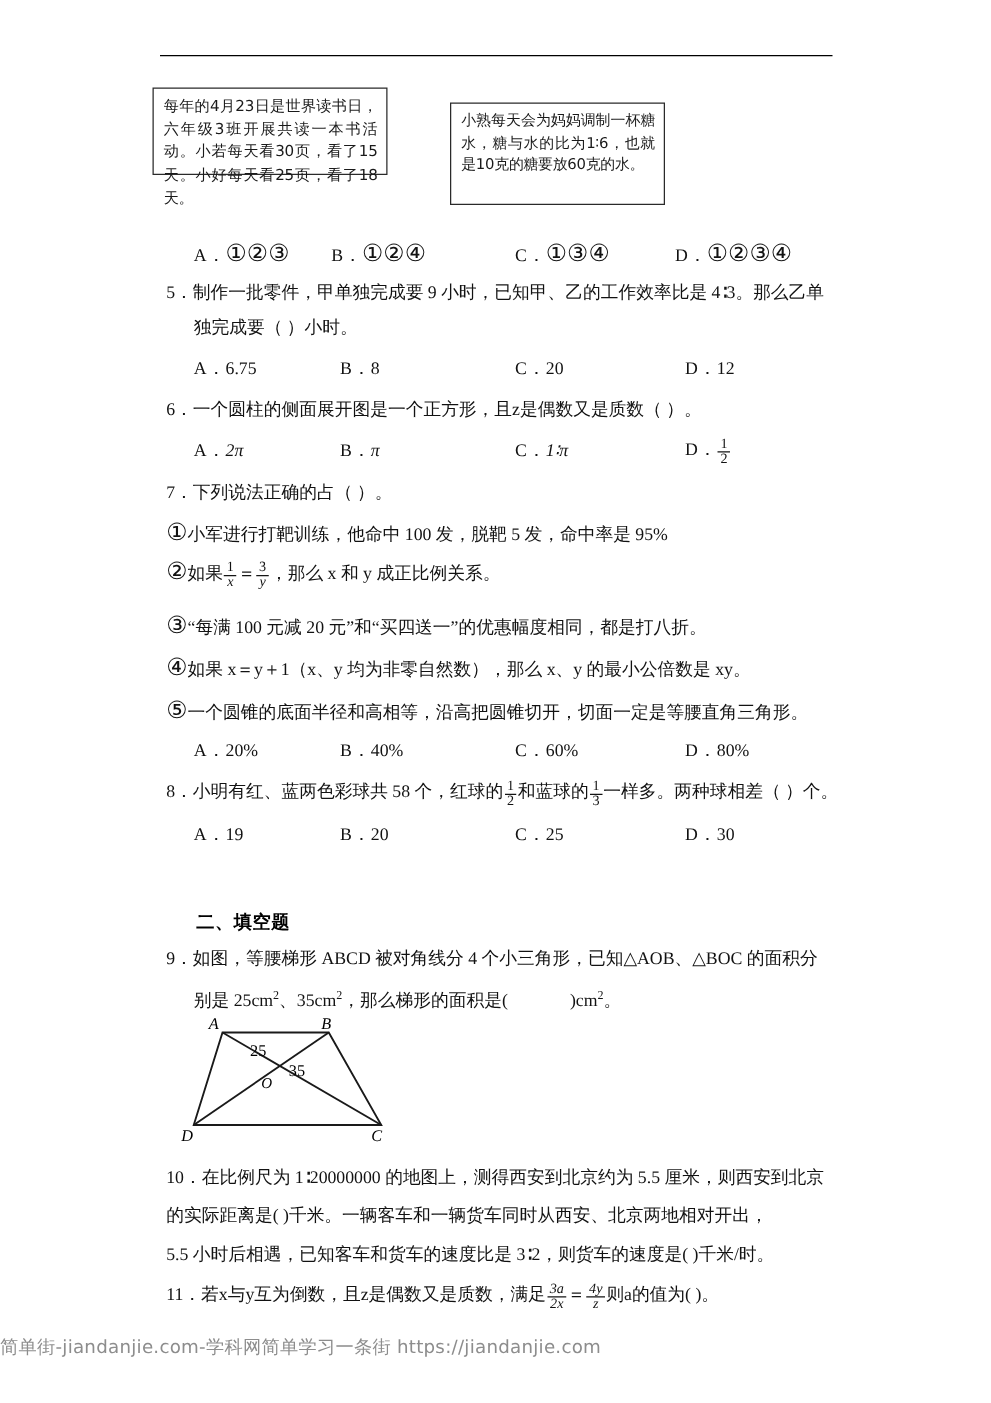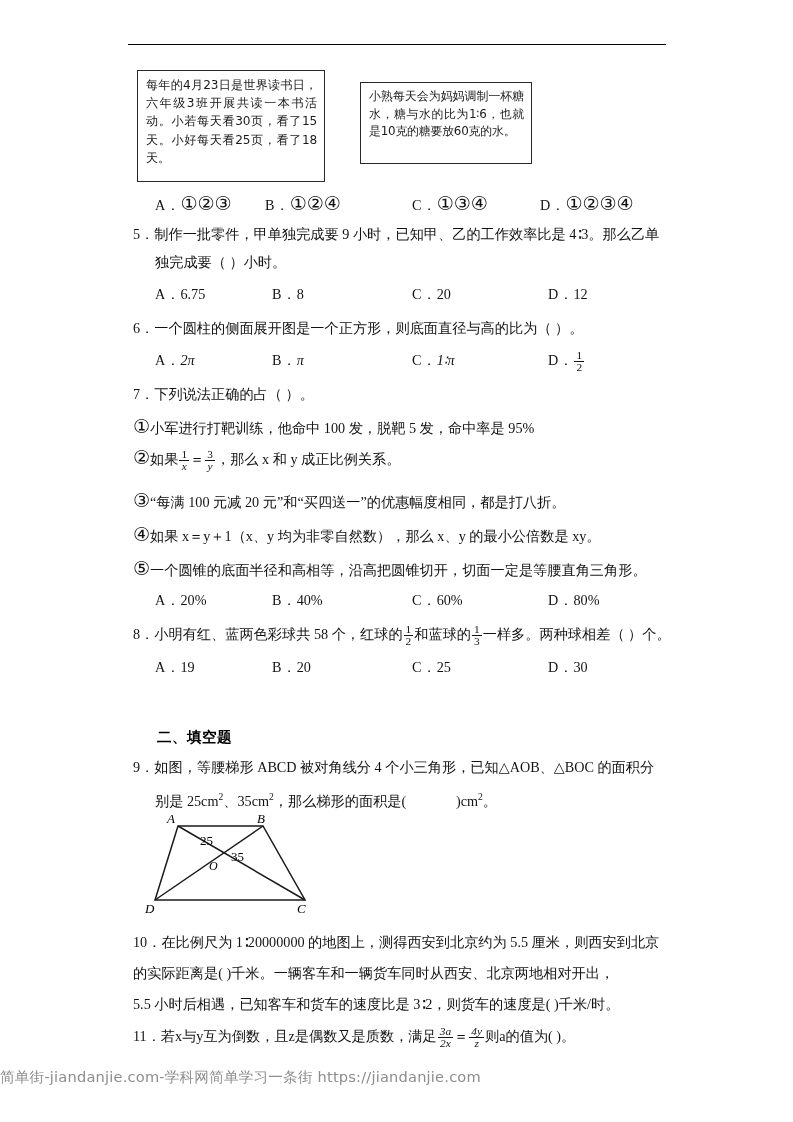--- a/index.html
+++ b/index.html
@@ -35,24 +35,24 @@
     box-sizing: border-box;
     padding: 5px 7px 4px 8px;
     font-family: "DejaVu Sans", "Liberation Sans", sans-serif;
     font-size: 12.1px;
     line-height: 18.2px;
     letter-spacing: -0.2px;
     color: #1a1a1a;
     text-align: justify;
   }
   #stim-box-1 {
-    left: 137px;
+    left: 122px;
     top: 70px;
     width: 188px;
-    height: 112px;
+    height: 70px;
   }
   #stim-box-2 {
     left: 360px;
     top: 82px;
     width: 172px;
     height: 82px;
     font-size: 11.9px;
     line-height: 17.6px;
   }
   .qline {
@@ -167,21 +167,21 @@
     <span class="lab">B．</span><span>8</span>
   </div>
   <div class="opt" style="left:412px; top:285px;">
     <span class="lab">C．</span><span>20</span>
   </div>
   <div class="opt" style="left:548px; top:285px;">
     <span class="lab">D．</span><span>12</span>
   </div>
 
   <div class="qline" style="left:133px; top:318px;">
-    <span>6．</span><span>一个圆柱的侧面展开图是一个正方形，则底面直径与高的比为（   ）。</span>
+    <span>6．</span><span>一个圆柱的侧面展开图是一个正方形，且z是偶数又是质数（   ）。</span>
   </div>
 
   <div class="opt" style="left:155px; top:351px;">
     <span class="lab">A．</span><span class="it">2π</span>
   </div>
   <div class="opt" style="left:272px; top:351px;">
     <span class="lab">B．</span><span class="it">π</span>
   </div>
   <div class="opt" style="left:412px; top:351px;">
     <span class="lab">C．</span><span class="it">1∶π</span>

